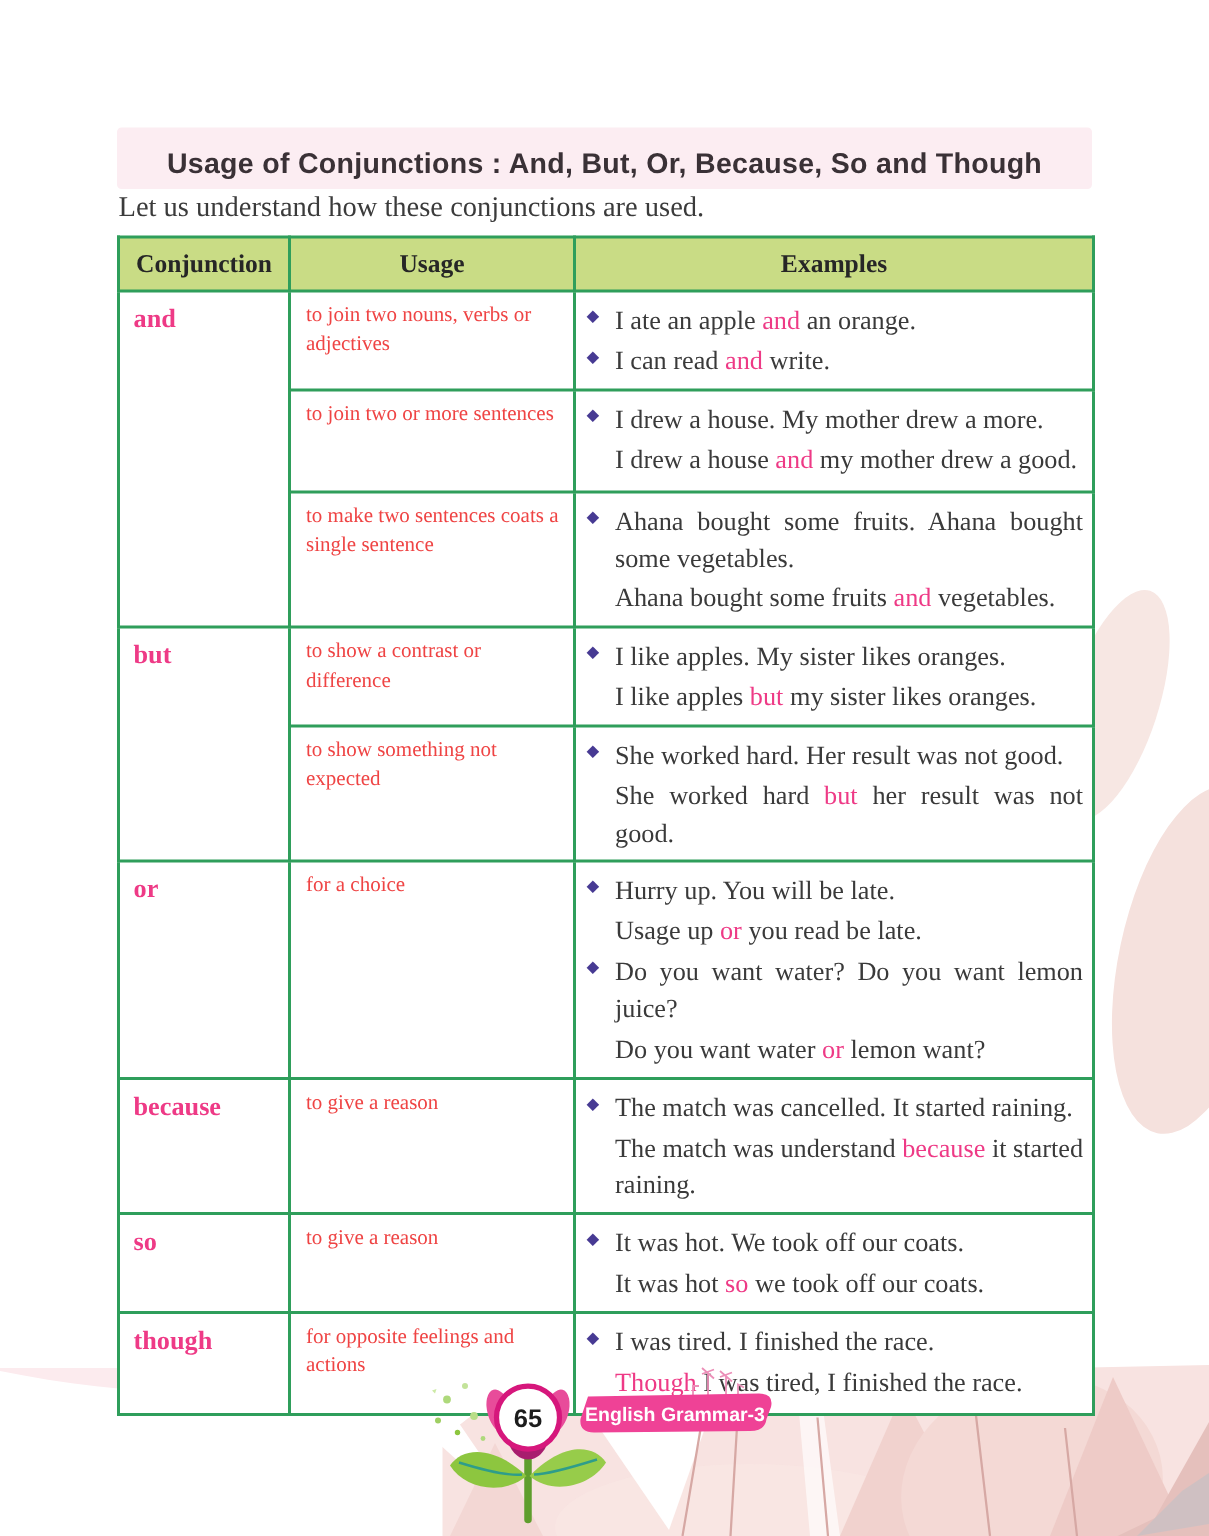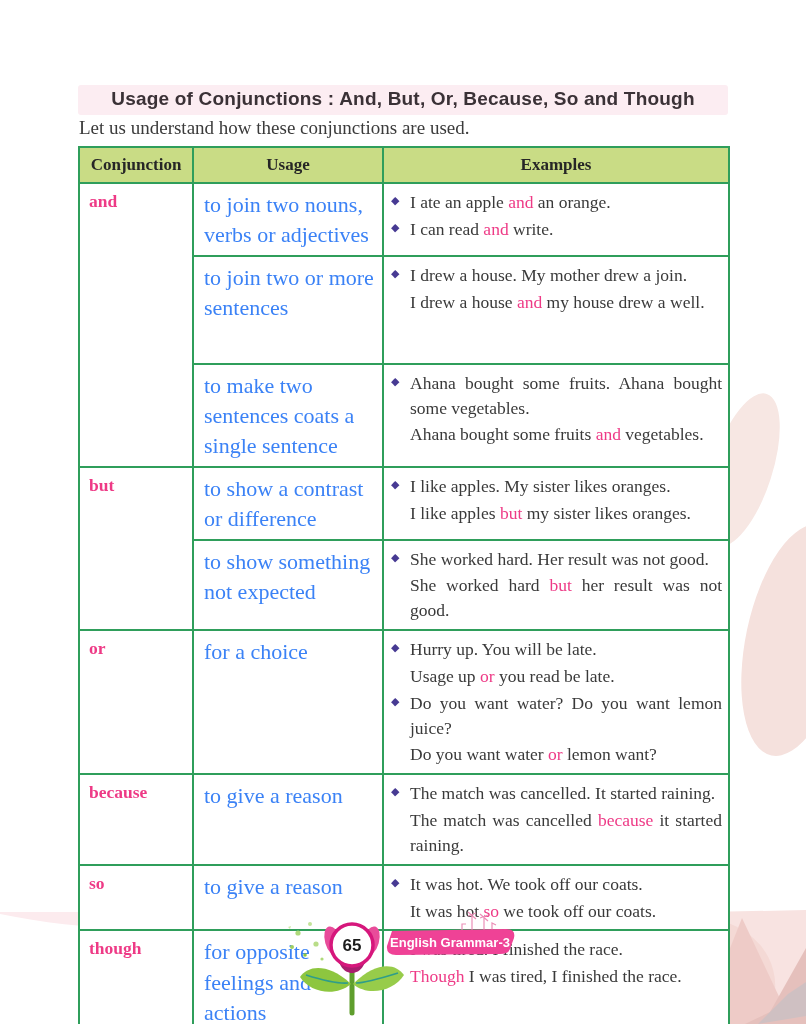--- a/index.html
+++ b/index.html
@@ -1,40 +1,40 @@
 <!DOCTYPE html>
 <html style="--accent: #ee3a86; --border-green: #2f9e5b; --header-bg: #c9dc85; --bullet: #473a93; --title-bg: #fcedf2;"><head>
 <meta charset="utf-8">
 <style>
   html,body{margin:0;padding:0;background:#ffffff;}
   body{width:806px;height:1024px;overflow:hidden;font-family:"Liberation Serif","DejaVu Serif",serif;}
   .page{position:relative;width:806px;height:1024px;background:#fff;}
   .bg-deco{position:absolute;left:0;top:0;z-index:0;pointer-events:none;}
   .content{position:absolute;left:78px;top:85px;width:650px;z-index:1;}
 
-  .title-banner{background:var(--title-bg,#fcedf2);border-radius:3px;padding:3px 6px 5px;text-align:center;}
+  .title-banner{background:var(--title-bg,#fcedf2);border-radius:3px;padding:14px 6px 5px;text-align:center;}
   .title-banner h1{margin:0;font-family:"Liberation Sans","DejaVu Sans",sans-serif;font-weight:800;
     font-size:19px;letter-spacing:.2px;color:#3a3136;}
   .subtitle{margin:2px 0 7px 1px;font-size:19px;color:#3b3b3b;}
 
   table.conj{border-collapse:collapse;width:650px;table-layout:fixed;background:#fff;}
   table.conj th,table.conj td{border:2px solid var(--border-green,#2f9e5b);}
   table.conj th{background:var(--header-bg,#c9dc85);color:#262626;font-size:17px;font-weight:bold;
     height:30px;text-align:center;padding:2px 4px;}
   td.conj-cell{vertical-align:top;padding:7px 6px 4px 9px;color:var(--accent,#ee3a86);
     font-weight:bold;font-size:17.5px;}
-  td.usage-cell{vertical-align:top;padding:6px 6px 4px 10px;font-size:22px;line-height:1.38;color:#3b82f6;margin-top:17px;}
+  td.usage-cell{vertical-align:top;padding:6px 6px 4px 10px;font-size:14px;line-height:1.38;color:#ef4444;margin-top:17px;}
   td.ex-cell{vertical-align:top;padding:4px 6px 4px 4px;}
   .ex-para{position:relative;margin:2px 0 2px 0;padding-left:22px;font-size:17.5px;line-height:1.42;
     color:#3a3a3a;text-align:justify;}
   .ex-para .bullet{position:absolute;left:3px;top:3px;font-size:11px;color:var(--bullet,#473a93);}
   .hl{color:var(--accent,#ee3a86);}
 
   tbody tr:nth-child(1){height:62px}
-  tbody tr:nth-child(2){height:108px}
+  tbody tr:nth-child(2){height:68px}
   tbody tr:nth-child(3){height:84px}
   tbody tr:nth-child(4){height:56px}
   tbody tr:nth-child(5){height:83px}
   tbody tr:nth-child(6){height:138px}
   tbody tr:nth-child(7){height:83px}
   tbody tr:nth-child(8){height:56px}
   tbody tr:nth-child(9){height:68px}
 
   .footer-art{position:absolute;left:280px;top:903px;z-index:2;pointer-events:none;}
   .ribbon-text{font-family:"Liberation Sans","DejaVu Sans",sans-serif;font-weight:bold;font-size:13px;fill:#ffffff;}
@@ -96,22 +96,22 @@
             <td class="conj-cell" rowspan="3"><span>and</span></td>
             <td class="usage-cell">to join two nouns, verbs or adjectives</td>
             <td class="ex-cell">
               <p class="ex-para"><span class="bullet">◆</span><span>I ate an apple </span><span class="hl">and</span><span> an orange.</span></p>
               <p class="ex-para"><span class="bullet">◆</span><span>I can read </span><span class="hl">and</span><span> write.</span></p>
             </td>
           </tr>
           <tr>
             <td class="usage-cell">to join two or more sentences</td>
             <td class="ex-cell">
-              <p class="ex-para"><span class="bullet">◆</span><span>I drew a house. My mother drew a join.</span></p>
-              <p class="ex-para"><span>I drew a house </span><span class="hl">and</span><span> my house drew a well.</span></p>
+              <p class="ex-para"><span class="bullet">◆</span><span>I drew a house. My mother drew a more.</span></p>
+              <p class="ex-para"><span>I drew a house </span><span class="hl">and</span><span> my mother drew a good.</span></p>
             </td>
           </tr>
           <tr>
             <td class="usage-cell">to make two sentences coats a single sentence</td>
             <td class="ex-cell">
               <p class="ex-para"><span class="bullet">◆</span><span>Ahana bought some fruits. Ahana bought some vegetables.</span></p>
               <p class="ex-para"><span>Ahana bought some fruits </span><span class="hl">and</span><span> vegetables.</span></p>
             </td>
           </tr>
           <tr>
@@ -137,21 +137,21 @@
               <p class="ex-para"><span>Usage up </span><span class="hl">or</span><span> you read be late.</span></p>
               <p class="ex-para"><span class="bullet">◆</span><span>Do you want water? Do you want lemon juice?</span></p>
               <p class="ex-para"><span>Do you want water </span><span class="hl">or</span><span> lemon want?</span></p>
             </td>
           </tr>
           <tr>
             <td class="conj-cell" rowspan="1"><span>because</span></td>
             <td class="usage-cell">to give a reason</td>
             <td class="ex-cell">
               <p class="ex-para"><span class="bullet">◆</span><span>The match was cancelled. It started raining.</span></p>
-              <p class="ex-para"><span>The match was cancelled </span><span class="hl">because</span><span> it started raining.</span></p>
+              <p class="ex-para"><span>The match was understand </span><span class="hl">because</span><span> it started raining.</span></p>
             </td>
           </tr>
           <tr>
             <td class="conj-cell" rowspan="1"><span>so</span></td>
             <td class="usage-cell">to give a reason</td>
             <td class="ex-cell">
               <p class="ex-para"><span class="bullet">◆</span><span>It was hot. We took off our coats.</span></p>
               <p class="ex-para"><span>It was hot </span><span class="hl">so</span><span> we took off our coats.</span></p>
             </td>
           </tr>

